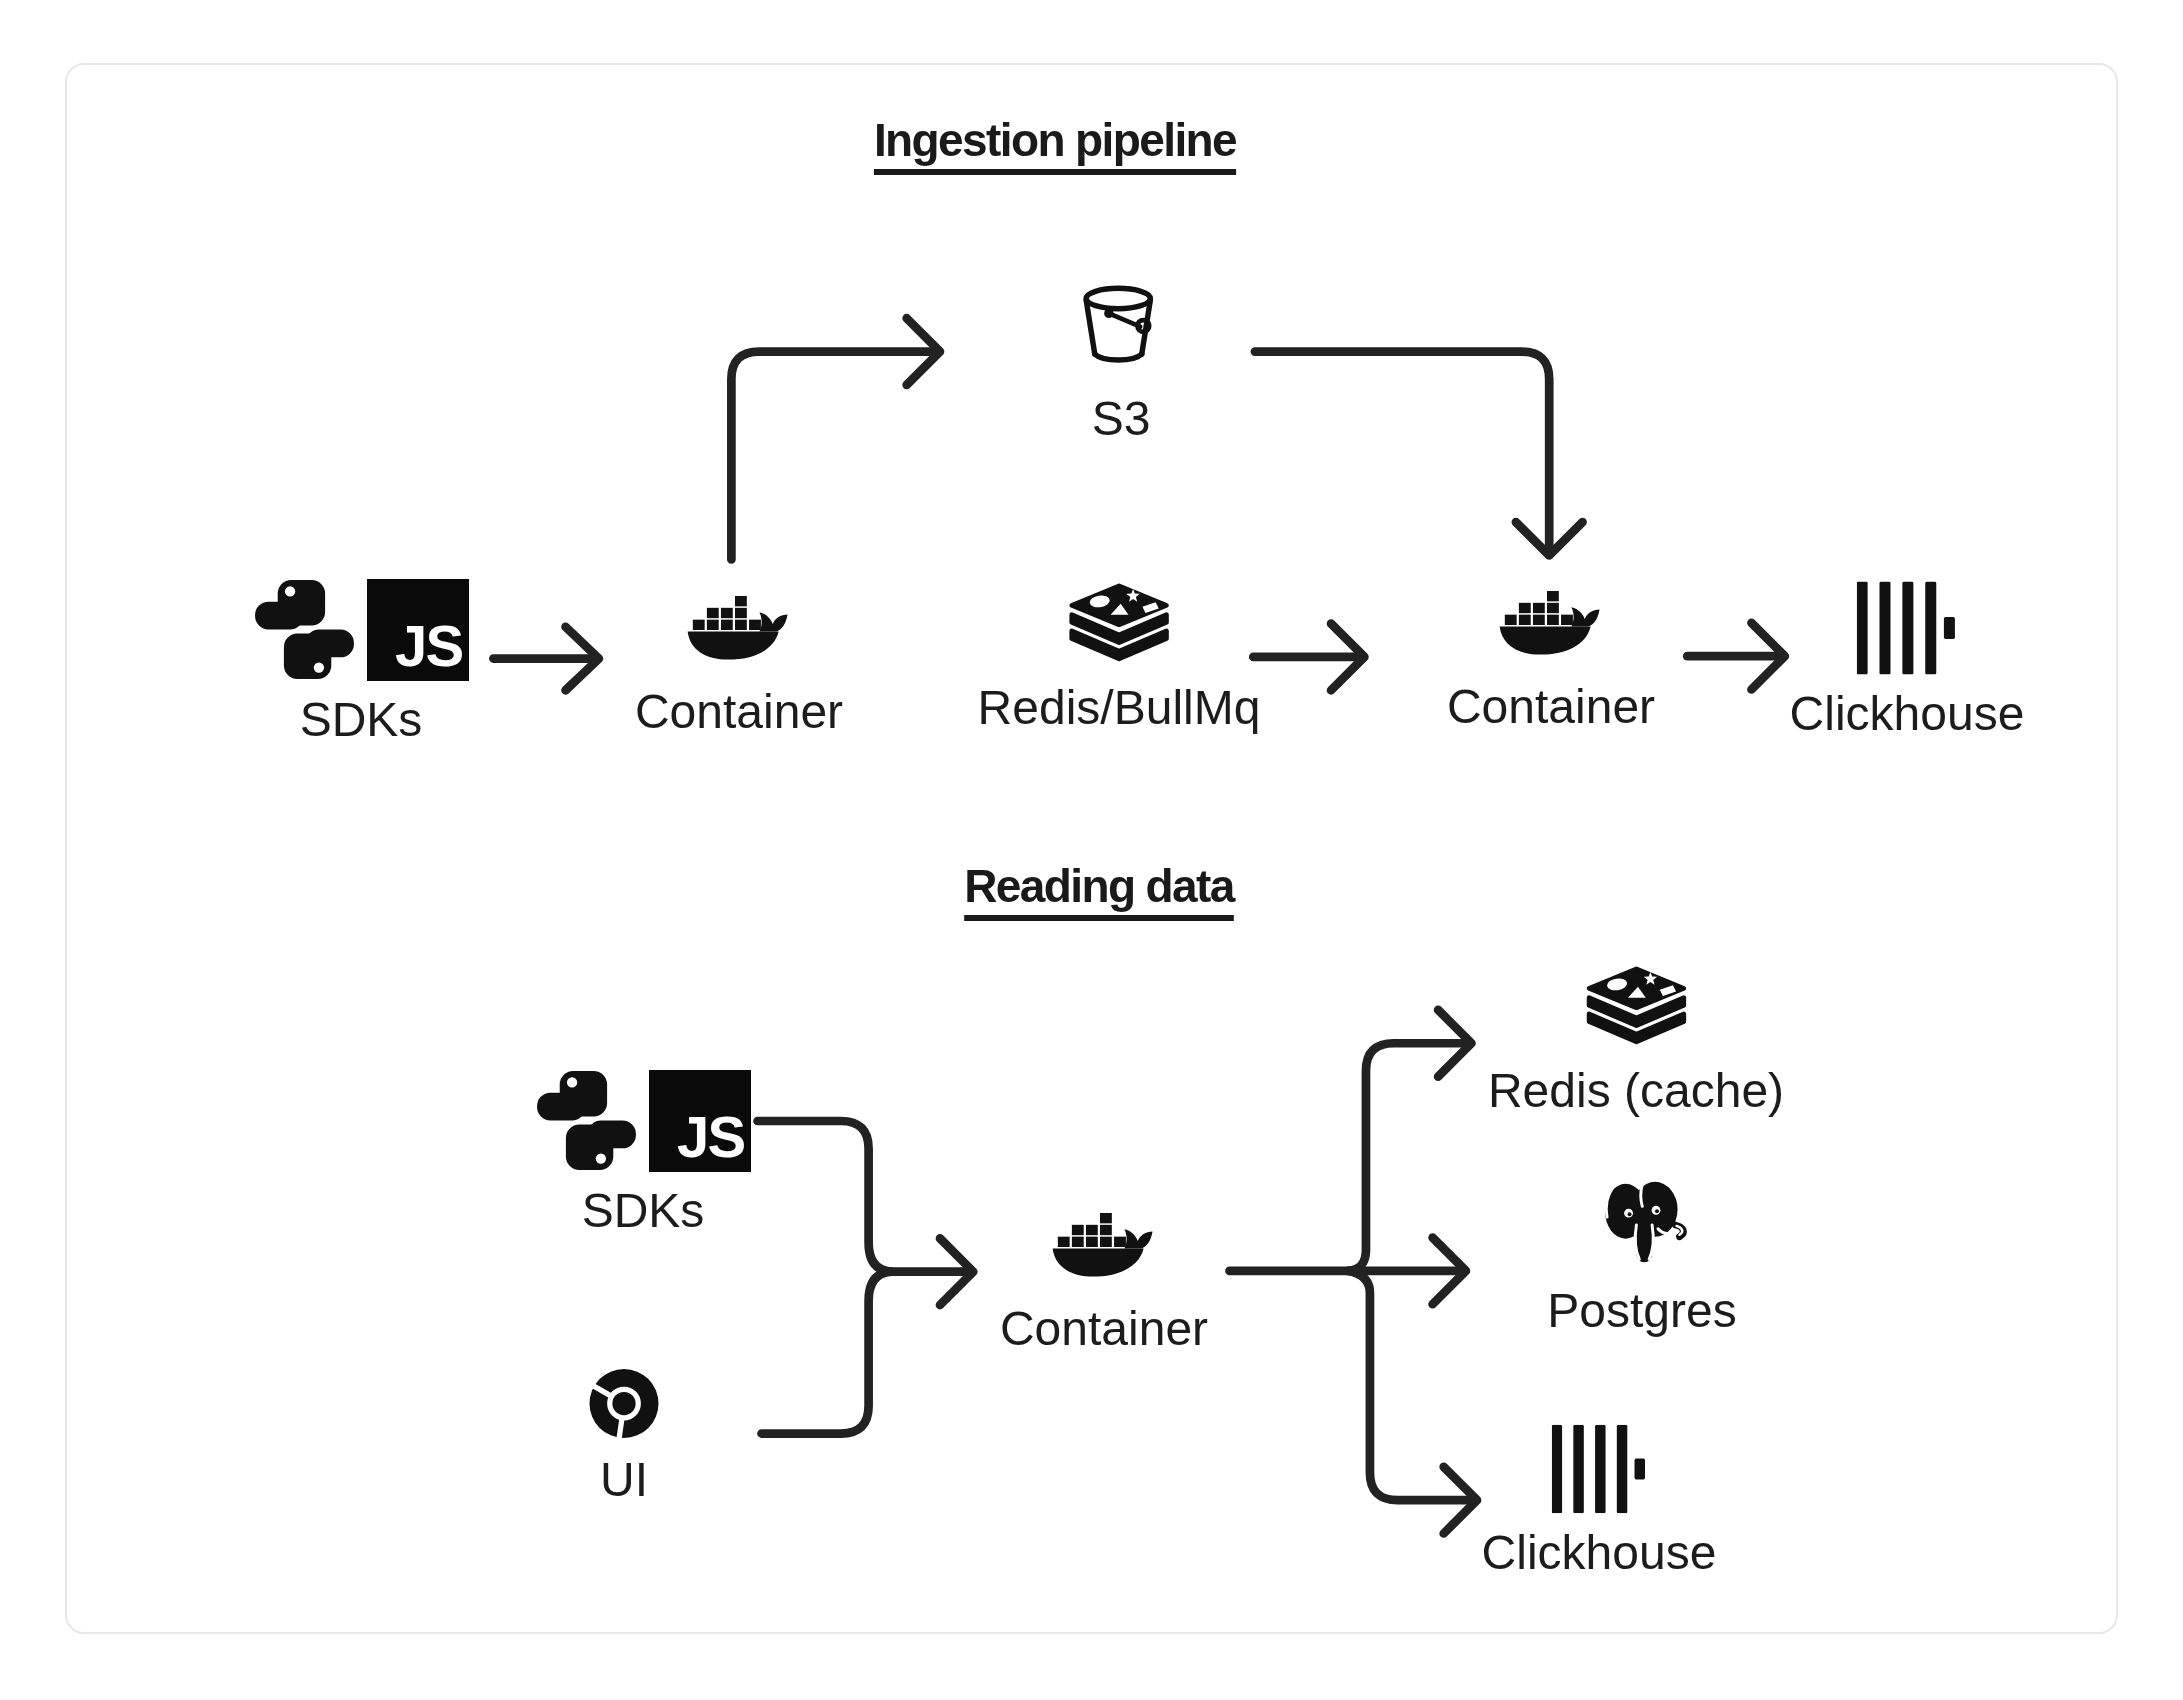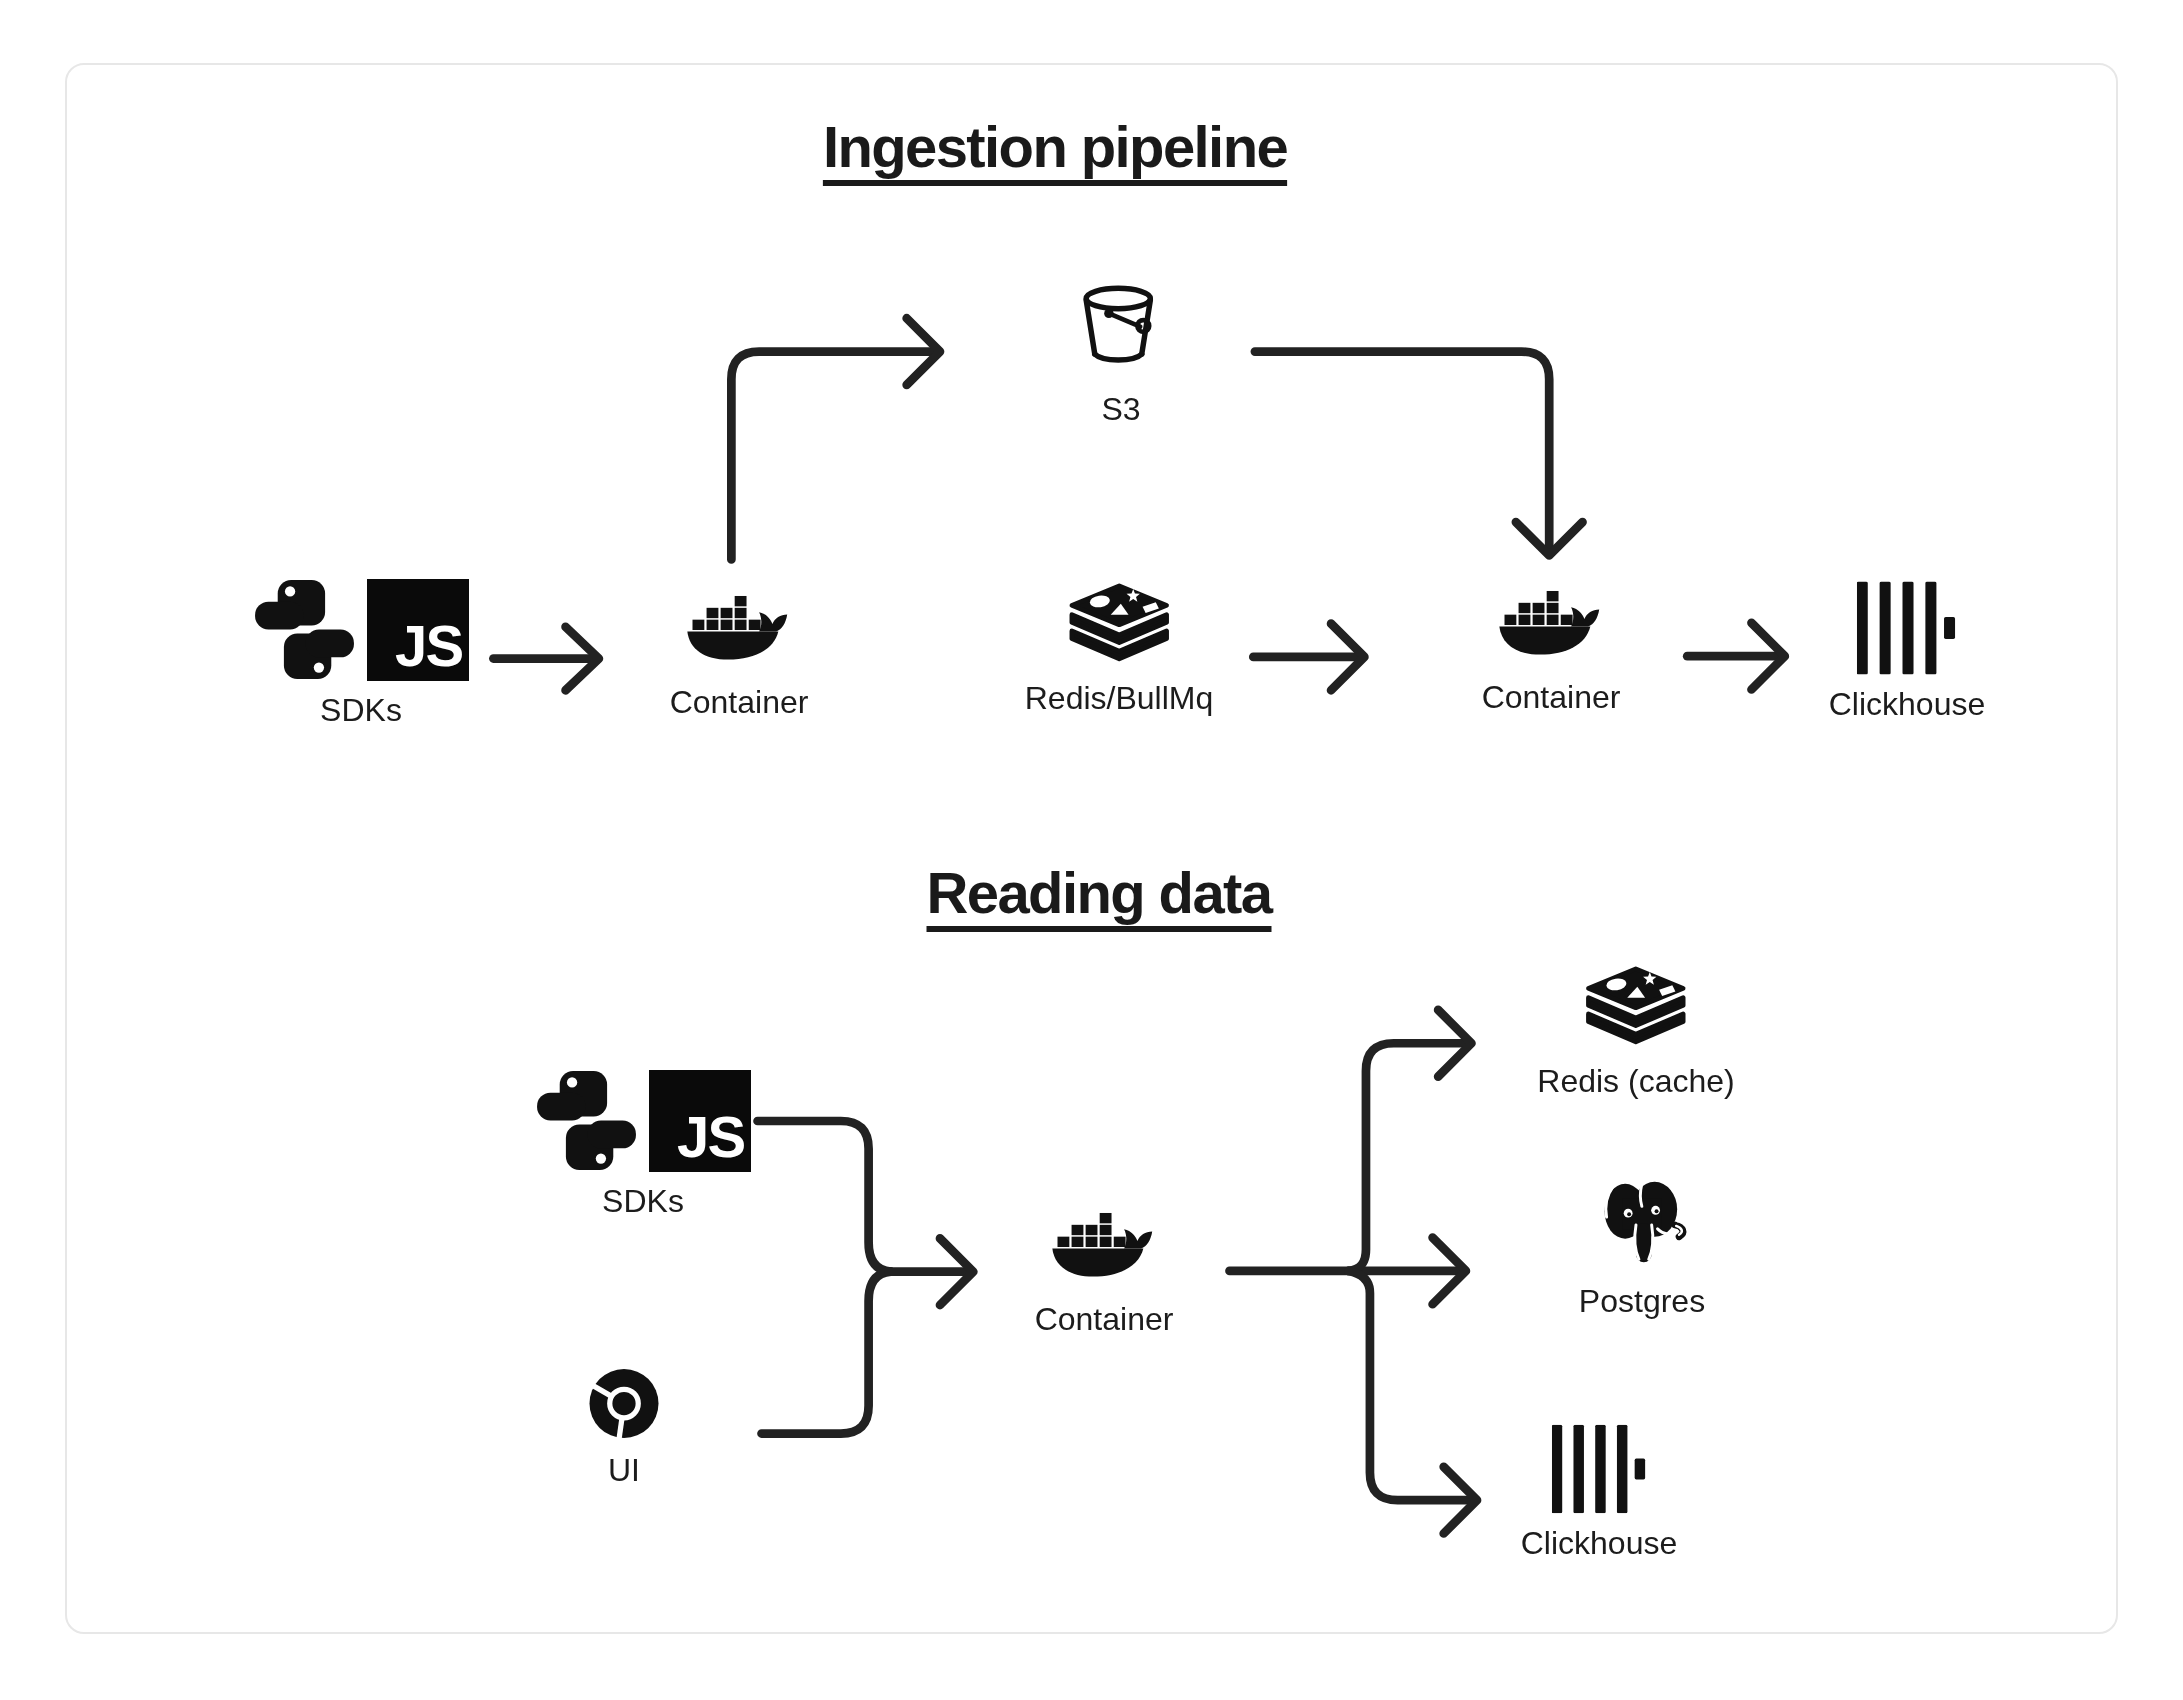--- a/index.html
+++ b/index.html
@@ -1,28 +1,28 @@
 <!DOCTYPE html>
 <html style="font-size:12.7px"><head>
 <meta charset="utf-8">
 <style>
   html,body{margin:0;padding:0;background:#ffffff;}
   .stage{position:relative;width:2183px;height:1701px;background:#ffffff;overflow:hidden;
          font-family:"Liberation Sans", sans-serif;color:#1b1b1b;}
   .card{position:absolute;left:65px;top:63px;width:2053px;height:1571px;
         background:#ffffff;border:2.4px solid #e7e7e7;border-radius:19px;box-sizing:border-box;}
-  .title{position:absolute;transform:translateX(-50%);font-weight:700;font-size:58px;
+  .title{position:absolute;transform:translateX(-50%);font-weight:700;font-size:46px;
          letter-spacing:-1.6px;color:#1a1a1a;white-space:nowrap;
          text-decoration:underline;text-decoration-thickness:6.3px;text-underline-offset:12.7px;}
   .t1{left:1055px;top:113px;}
   .t2{left:1099px;top:819px;margin-top:40px;}
   .wires{position:absolute;left:0;top:0;width:2183px;height:1701px;}
   .node{position:absolute;display:flex;flex-direction:column;align-items:center;transform:translateX(-50%);}
   .node .icons{display:flex;align-items:center;gap:11px;}
-  .node .lbl{margin-top:11px;font-size:32px;line-height:1.15;color:#1c1c1c;white-space:nowrap;text-align:center;}
+  .node .lbl{margin-top:11px;font-size:48px;line-height:1.15;color:#1c1c1c;white-space:nowrap;text-align:center;}
   .jsbox{width:102px;height:102px;background:#0a0a0a;position:relative;}
   .jsbox span{position:absolute;right:6.3px;bottom:1.6px;color:#ffffff;font-weight:800;font-size:58px;letter-spacing:-1.6px;}
   
   #n-sdks1{left:361px;top:578px;}
   #n-container1{left:739px;top:590px;}
   #n-redis1{left:1119px;top:582px;align-items:center;}
   #n-container2{left:1551px;top:585px;}
   #n-clickhouse1{left:1907px;top:581px;}
   #n-s3{left:1121px;top:282px;}
   #n-sdks2{left:643px;top:1069px;}

